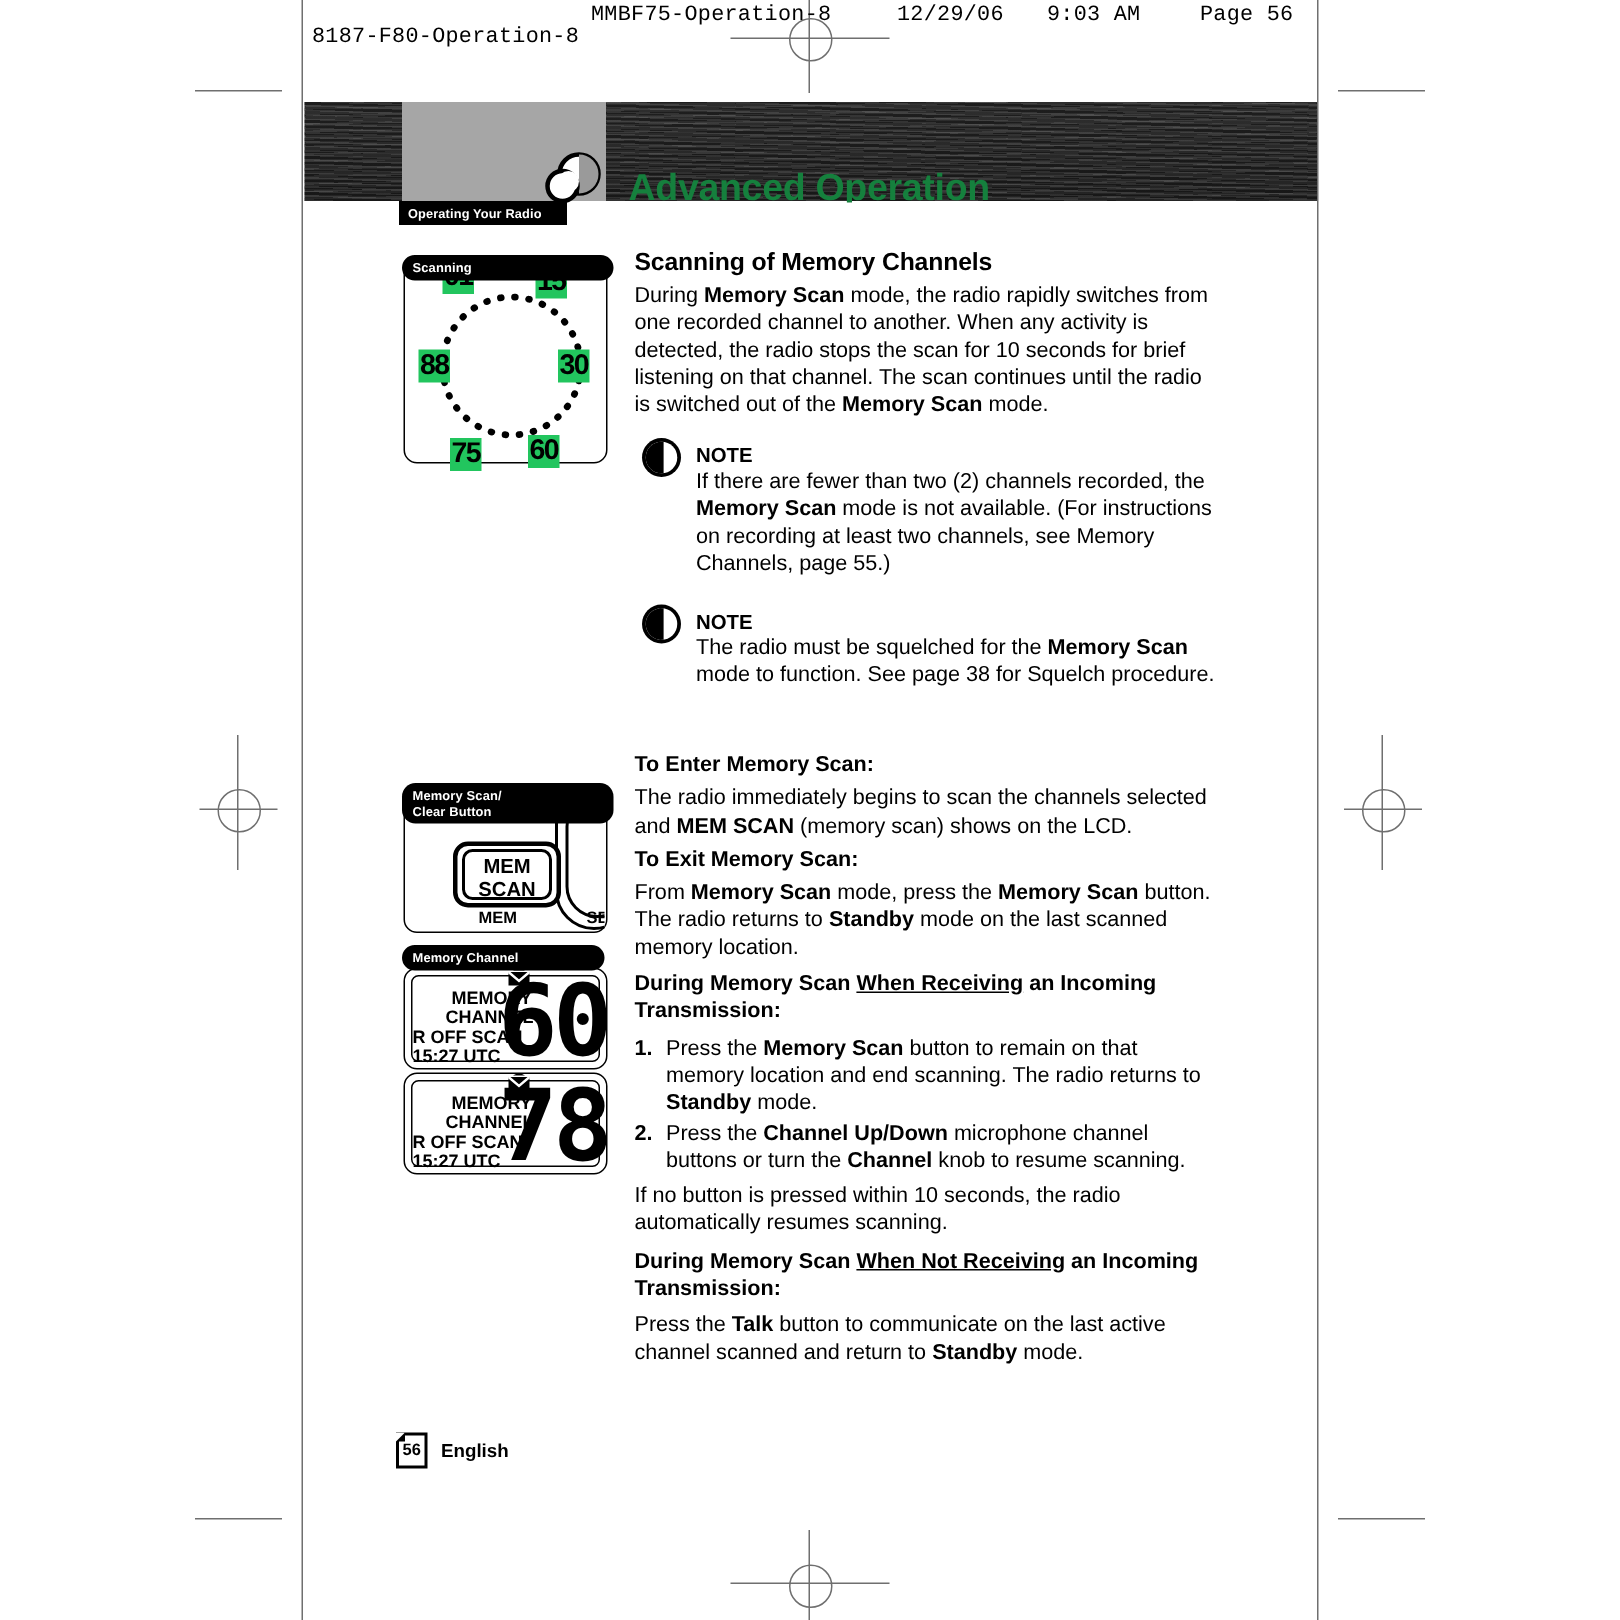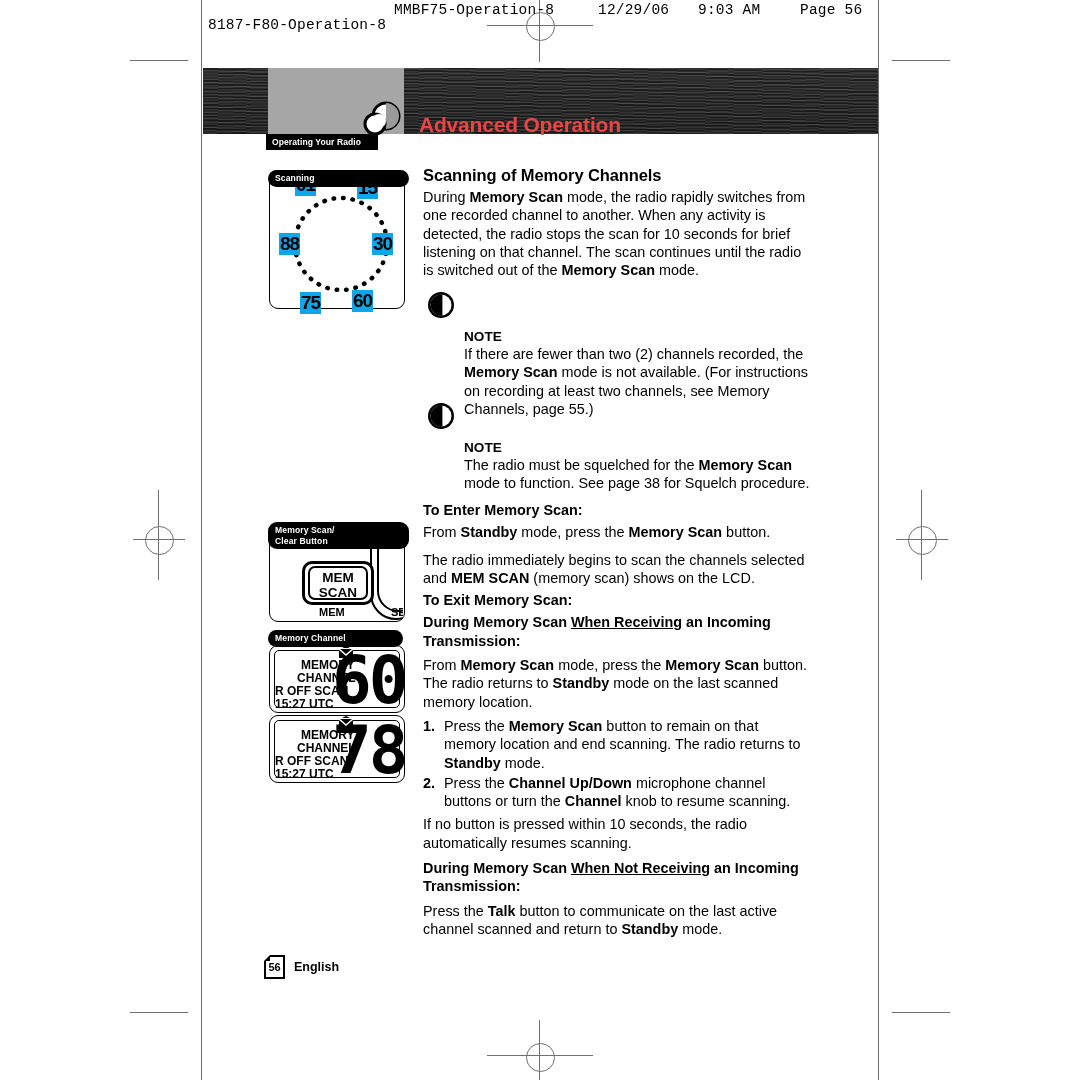--- a/index.html
+++ b/index.html
@@ -29,21 +29,21 @@
     position:absolute;left:203px;top:68px;width:675px;height:66px;
     background:
       repeating-linear-gradient(2deg, rgba(255,255,255,.10) 0px, rgba(255,255,255,.10) 1px, rgba(255,255,255,0) 1px, rgba(255,255,255,0) 3px),
       repeating-linear-gradient(-1.2deg, rgba(255,255,255,.07) 0px, rgba(255,255,255,.07) 1px, rgba(255,255,255,0) 1px, rgba(255,255,255,0) 5px),
       repeating-linear-gradient(0.6deg, rgba(0,0,0,.35) 0px, rgba(0,0,0,.35) 2px, rgba(0,0,0,0) 2px, rgba(0,0,0,0) 4px),
       linear-gradient(#2e2e2e,#232323);
     overflow:hidden;
   }
   .banner-title{
     position:absolute;left:419px;top:112px;
-    font-size:21px;font-weight:bold;color:#ef4444;letter-spacing:-0.2px;
+    font-size:25px;font-weight:bold;color:#15803d;letter-spacing:-0.2px;
     height:23px;overflow:hidden;line-height:26px;
   }
   .tab-gray{
     position:absolute;left:268px;top:68px;width:136px;height:66px;
     background:#a6a6a6;
   }
   .tab-label{
     position:absolute;left:266px;top:134px;width:112px;height:16px;
     background:#000;color:#fff;font-size:8.5px;font-weight:bold;
     line-height:16px;padding-left:6px;box-sizing:border-box;letter-spacing:.1px;
@@ -57,21 +57,21 @@
   }
   .fig-cap{
     position:absolute;background:#000;color:#fff;font-size:8.6px;font-weight:bold;
     border-radius:9px;padding:3px 8px 3px 7px;line-height:10.5px;z-index:5;
     white-space:pre-line;letter-spacing:.1px;
   }
 
   
   .dial{position:absolute;left:287px;top:190px;width:108px;height:108px;}
   .dial-num{position:absolute;font-family:"Liberation Sans", sans-serif;font-weight:bold;font-size:19px;
-            letter-spacing:-1px;background:#0ea5e9;padding:0 1px;}
+            letter-spacing:-1px;background:#22c55e;padding:0 1px;}
 
   
   .btn-figure{position:absolute;left:270px;top:524px;width:133px;height:98px;overflow:hidden;}
   .btn-outer{position:absolute;left:32px;top:37px;width:72px;height:44px;border:3px solid #000;border-radius:10px;background:#fff;box-sizing:border-box;}
   .btn-inner{position:absolute;left:38px;top:42px;width:60px;height:34px;border:2.4px solid #000;border-radius:7px;background:#fff;box-sizing:border-box;
     font-size:13.5px;font-weight:bold;line-height:15px;text-align:center;padding-top:2px;}
   .btn-ghost{position:absolute;left:38px;top:-6px;width:60px;height:26px;border:2.4px solid #000;border-radius:7px;background:#fff;box-sizing:border-box;}
   .btn-txt{position:absolute;font-size:11px;font-weight:bold;}
   .knob{position:absolute;left:100px;top:-2px;width:52px;height:98px;border:2.6px solid #000;border-radius:26px;background:#fff;box-sizing:border-box;}
   .knob2{position:absolute;left:107px;top:6px;width:42px;height:82px;border:2.2px solid #000;border-radius:22px;background:#fff;box-sizing:border-box;}
@@ -82,21 +82,21 @@
   .lcd-txt{position:absolute;font-family:"Liberation Sans", sans-serif;font-weight:bold;font-size:12px;letter-spacing:0px;}
   .seg{position:absolute;font-family:"DejaVu Sans Mono", monospace;}
 
   
   .col{position:absolute;left:423px;width:388px;}
   h2.sec{font-size:16.5px;font-weight:bold;margin:0 0 3px 0;letter-spacing:-.1px;}
   p.body{font-size:14.4px;line-height:18.3px;margin:0 0 9px 0;}
   p.body b{font-weight:bold;}
   .u{text-decoration:underline;}
   .note-icon{position:absolute;width:30px;height:30px;}
-  .note-block{position:absolute;margin-top:33px;}
+  .note-block{position:absolute;}
   .note-title{font-size:13.6px;font-weight:bold;margin:0 0 1px 0;}
   .note-body{font-size:14.4px;line-height:18.3px;margin:0;}
   .num-item{position:relative;padding-left:21px;font-size:14.4px;line-height:18.3px;margin:0 0 2px 0;}
   .num-item .n{position:absolute;left:0;top:0;font-weight:bold;}
 
   
   .footer{position:absolute;left:264px;top:955px;display:flex;align-items:center;gap:9px;}
   .pagebox{width:21px;height:24px;border:2px solid #000;box-sizing:border-box;
     font-size:11px;font-weight:bold;display:flex;align-items:center;justify-content:center;position:relative;}
   .pagebox:before{content:"";position:absolute;left:-2px;top:-2px;border-left:6px solid #fff;border-bottom:6px solid #000;}
@@ -254,36 +254,33 @@
   <p class="note-title">NOTE</p>
   <p class="note-body">
     <span>The radio must be squelched for the </span><b>Memory Scan</b><span> mode to function. See page 38 for Squelch procedure.</span>
   </p>
 </div>
 
 <div class="col" style="top:501px;">
 
   <p class="body" style="font-weight:bold;margin-bottom:4px;">To Enter Memory Scan:</p>
 
-  <p class="body">
-    <span>From </span><b>Standby</b><span> mode, press the </span><b>Memory Scan</b><span> button.</span>
-  </p>
 
   <p class="body" style="margin-bottom:4px;">
     <span>The radio immediately begins to scan the channels selected and </span><b>MEM SCAN</b><span> (memory scan) shows on the LCD.</span>
   </p>
 
   <p class="body" style="font-weight:bold;margin-bottom:4px;">To Exit Memory Scan:</p>
 
+  <p class="body" style="margin-bottom:6px;">
+    <span>From </span><b>Memory Scan</b><span> mode, press the </span><b>Memory Scan</b><span> button. The radio returns to </span><b>Standby</b><span> mode on the last scanned memory location.</span>
+  </p>
+
   <p class="body" style="font-weight:bold;margin-bottom:6px;">
     <span>During Memory Scan </span><span class="u">When Receiving</span><span> an Incoming Transmission:</span>
-  </p>
-
-  <p class="body" style="margin-bottom:6px;">
-    <span>From </span><b>Memory Scan</b><span> mode, press the </span><b>Memory Scan</b><span> button. The radio returns to </span><b>Standby</b><span> mode on the last scanned memory location.</span>
   </p>
 
   <p class="num-item">
     <span class="n">1.</span><span>Press the </span><b>Memory Scan</b><span> button to remain on that memory location and end scanning. The radio returns to </span><b>Standby</b><span> mode.</span>
   </p>
 
   <p class="num-item" style="margin-bottom:5px;">
     <span class="n">2.</span><span>Press the </span><b>Channel Up/Down</b><span> microphone channel buttons or turn the </span><b>Channel</b><span> knob to resume scanning.</span>
   </p>
 

